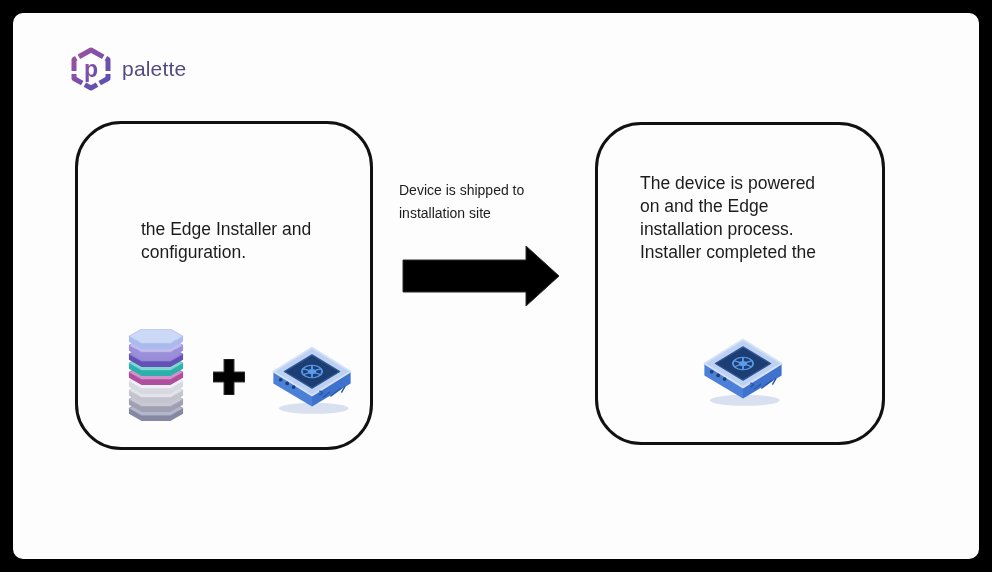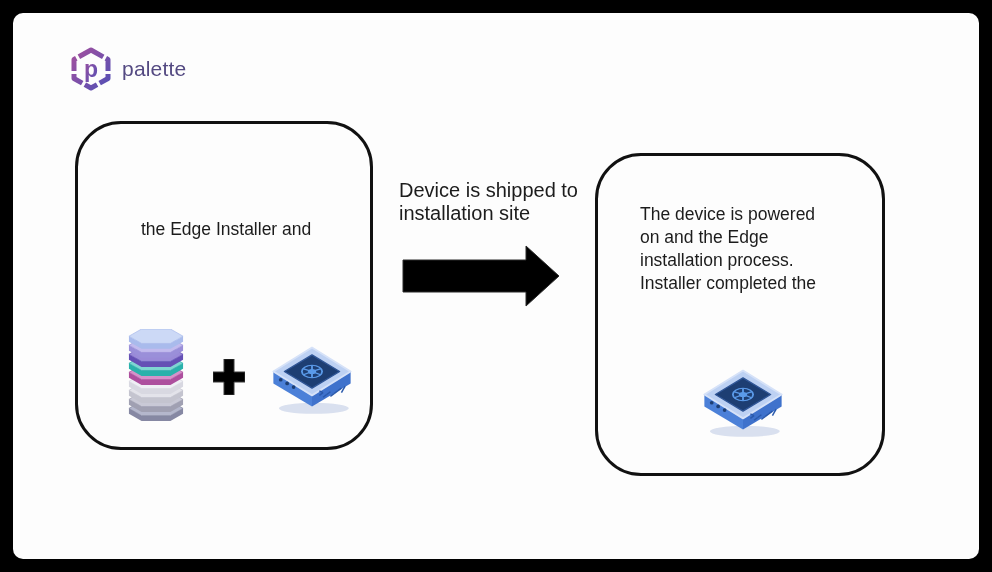--- a/index.html
+++ b/index.html
@@ -14,26 +14,26 @@
   }
   
   .logo{position:absolute;left:57px;top:34px;display:flex;align-items:center;gap:10px;}
   .logo-word{font-size:21px;font-weight:400;color:var(--brand-wordmark,#544a82);letter-spacing:.2px;}
   
   .stepbox{
     position:absolute;background:transparent;border:3px solid var(--box-border,#111);
     border-radius:46px;box-sizing:border-box;
   }
   .box-left{left:62px;top:108px;width:298px;height:329px;}
-  .box-right{left:582px;top:109px;width:290px;height:323px;margin-top:31px;}
+  .box-right{left:582px;top:109px;width:290px;height:323px;}
   .boxtext{position:absolute;font-size:17.5px;line-height:23px;color:var(--text,#1c1c1c);}
   .box-left .boxtext{left:63px;top:94px;}
   .box-right .boxtext{left:42px;top:47px;}
   .midtext{
-    position:absolute;left:386px;top:166px;font-size:20px;line-height:23px;
+    position:absolute;left:386px;top:166px;font-size:14px;line-height:23px;
     color:var(--text,#1c1c1c);width:190px;
   }
   .arrow-wrap{position:absolute;left:389px;top:232px;width:158px;height:64px;}
   
   .stack-wrap{position:absolute;left:46px;top:205px;width:64px;height:92px;}
   .plus-wrap{position:absolute;left:135px;top:235px;width:32px;height:36px;}
   .device-wrap-left{position:absolute;left:188px;top:214px;width:92px;height:78px;}
   .device-wrap-right{position:absolute;left:99px;top:205px;width:92px;height:78px;}
   .txtline{display:block;}
 </style>
@@ -53,20 +53,21 @@
         </defs>
         <polygon points="21,3 38,12.5 38,31.5 21,41 4,31.5 4,12.5" fill="none" stroke="url(#lg)" stroke-width="5" stroke-linejoin="round" stroke-dasharray="14 3"></polygon>
         <text x="21" y="30" text-anchor="middle" font-family="Liberation Sans, sans-serif" font-weight="bold" font-size="23" fill="url(#lg)">p</text>
       </svg>
       <span class="logo-word">palette</span>
     </div>
 
     <div class="stepbox box-left">
       <div class="boxtext">
         <span class="txtline">the Edge Installer and</span>
+        <span class="txtline">configuration.</span>
       </div>
 
       <div class="stack-wrap">
         <svg id="stack-svg" width="64" height="92" viewBox="0 0 64 102">
             <polygon points="2,88 16,96 48,96 62,88 62,94 48,102 16,102 2,94" fill="#8688a3"></polygon>
             <polygon points="16,80 48,80 62,88 48,96 16,96 2,88" fill="#b4b7cc" stroke="#8688a3" stroke-width="0.8"></polygon>
             <polygon points="2,78 16,86 48,86 62,78 62,84 48,92 16,92 2,84" fill="#a0a0b2"></polygon>
             <polygon points="16,70 48,70 62,78 48,86 16,86 2,78" fill="#c9c9d6" stroke="#a0a0b2" stroke-width="0.8"></polygon>
             <polygon points="2,68 16,76 48,76 62,68 62,74 48,82 16,82 2,74" fill="#c4c4cf"></polygon>
             <polygon points="16,60 48,60 62,68 48,76 16,76 2,68" fill="#e3e3ea" stroke="#c4c4cf" stroke-width="0.8"></polygon>

